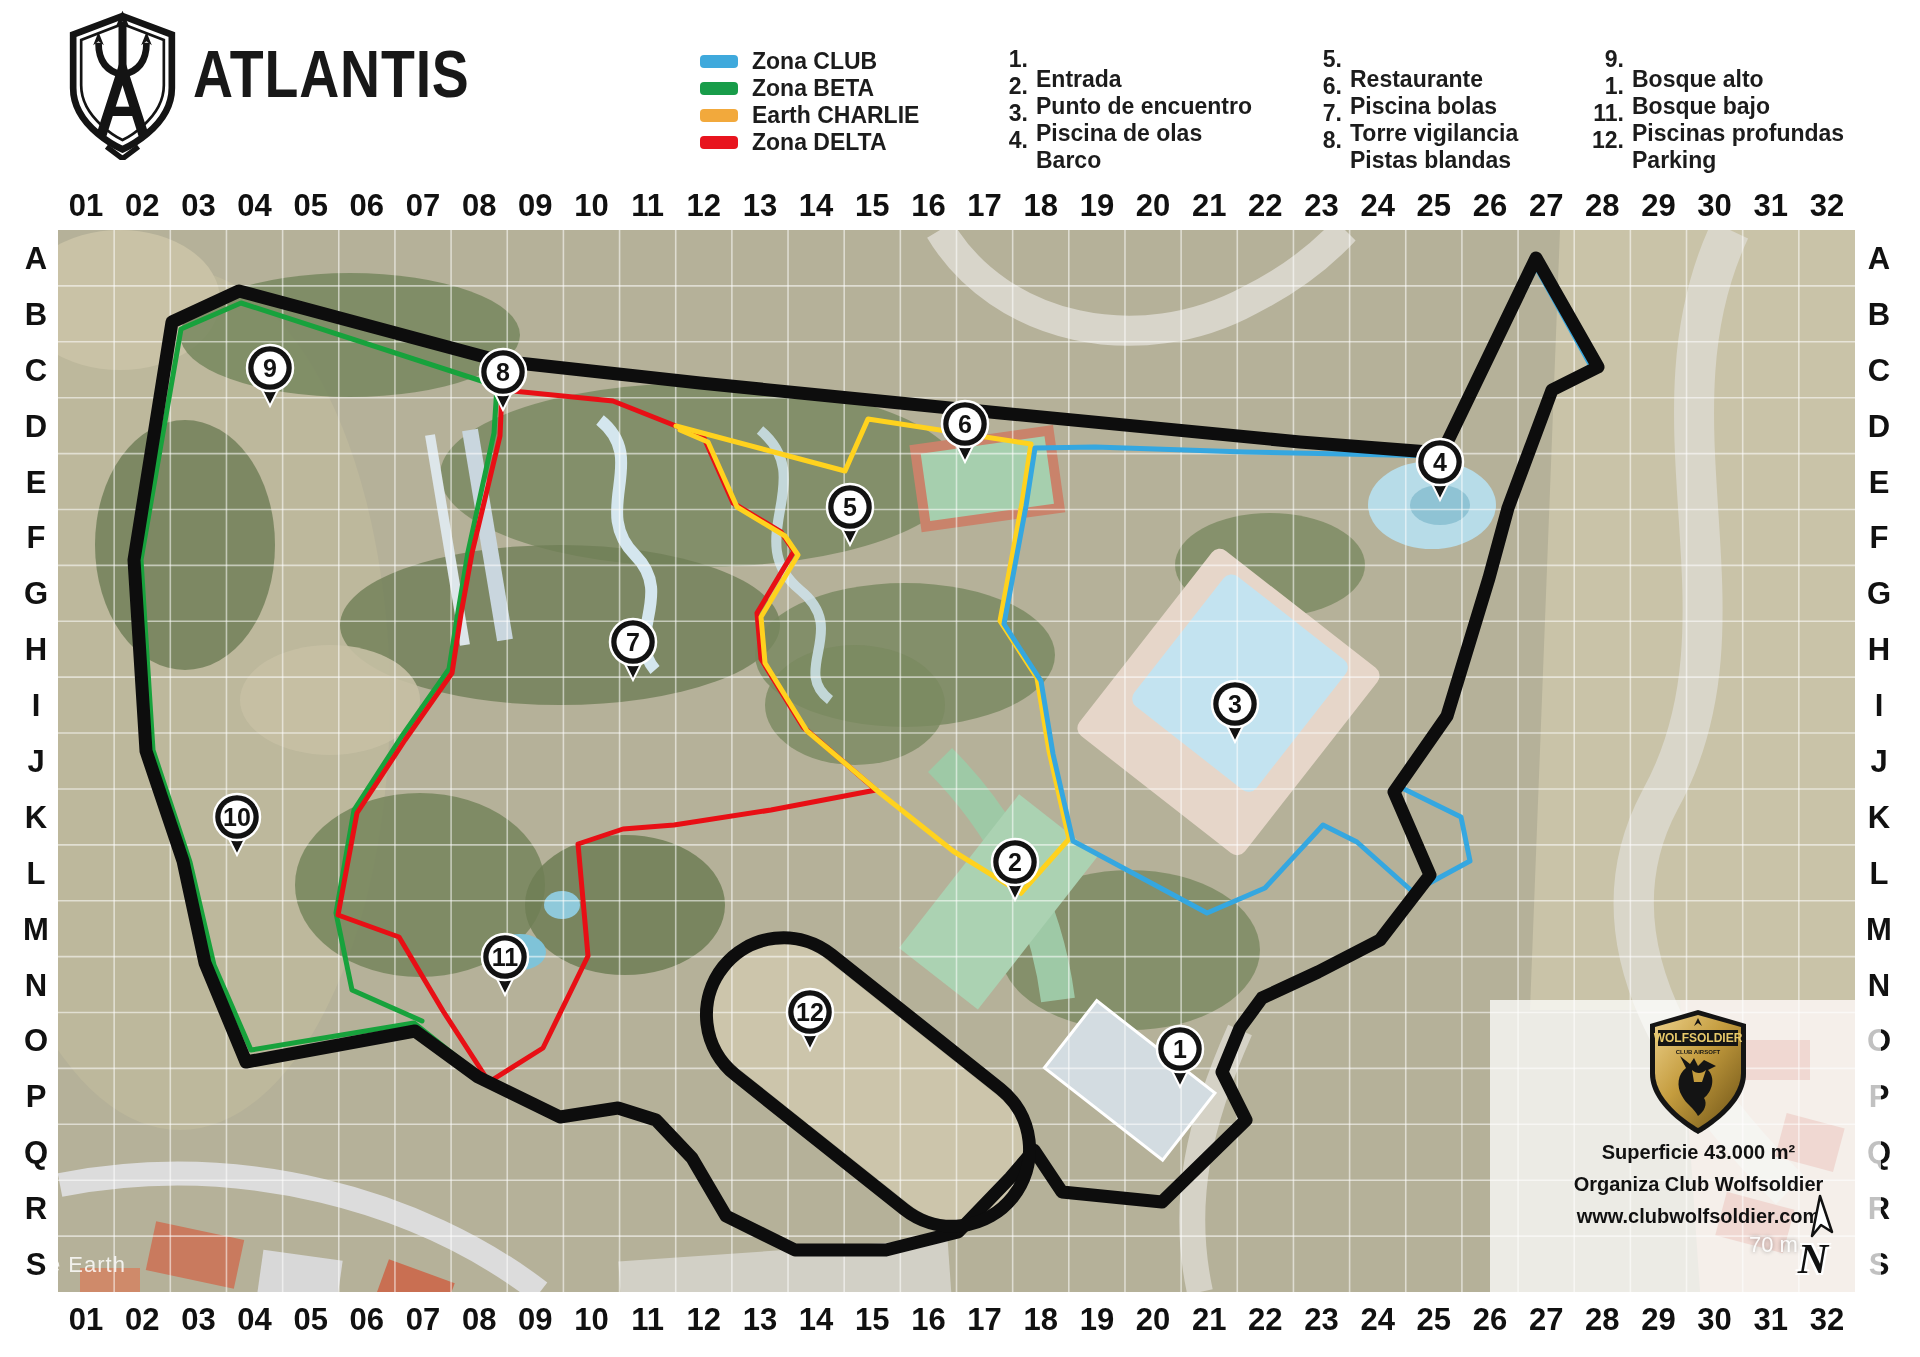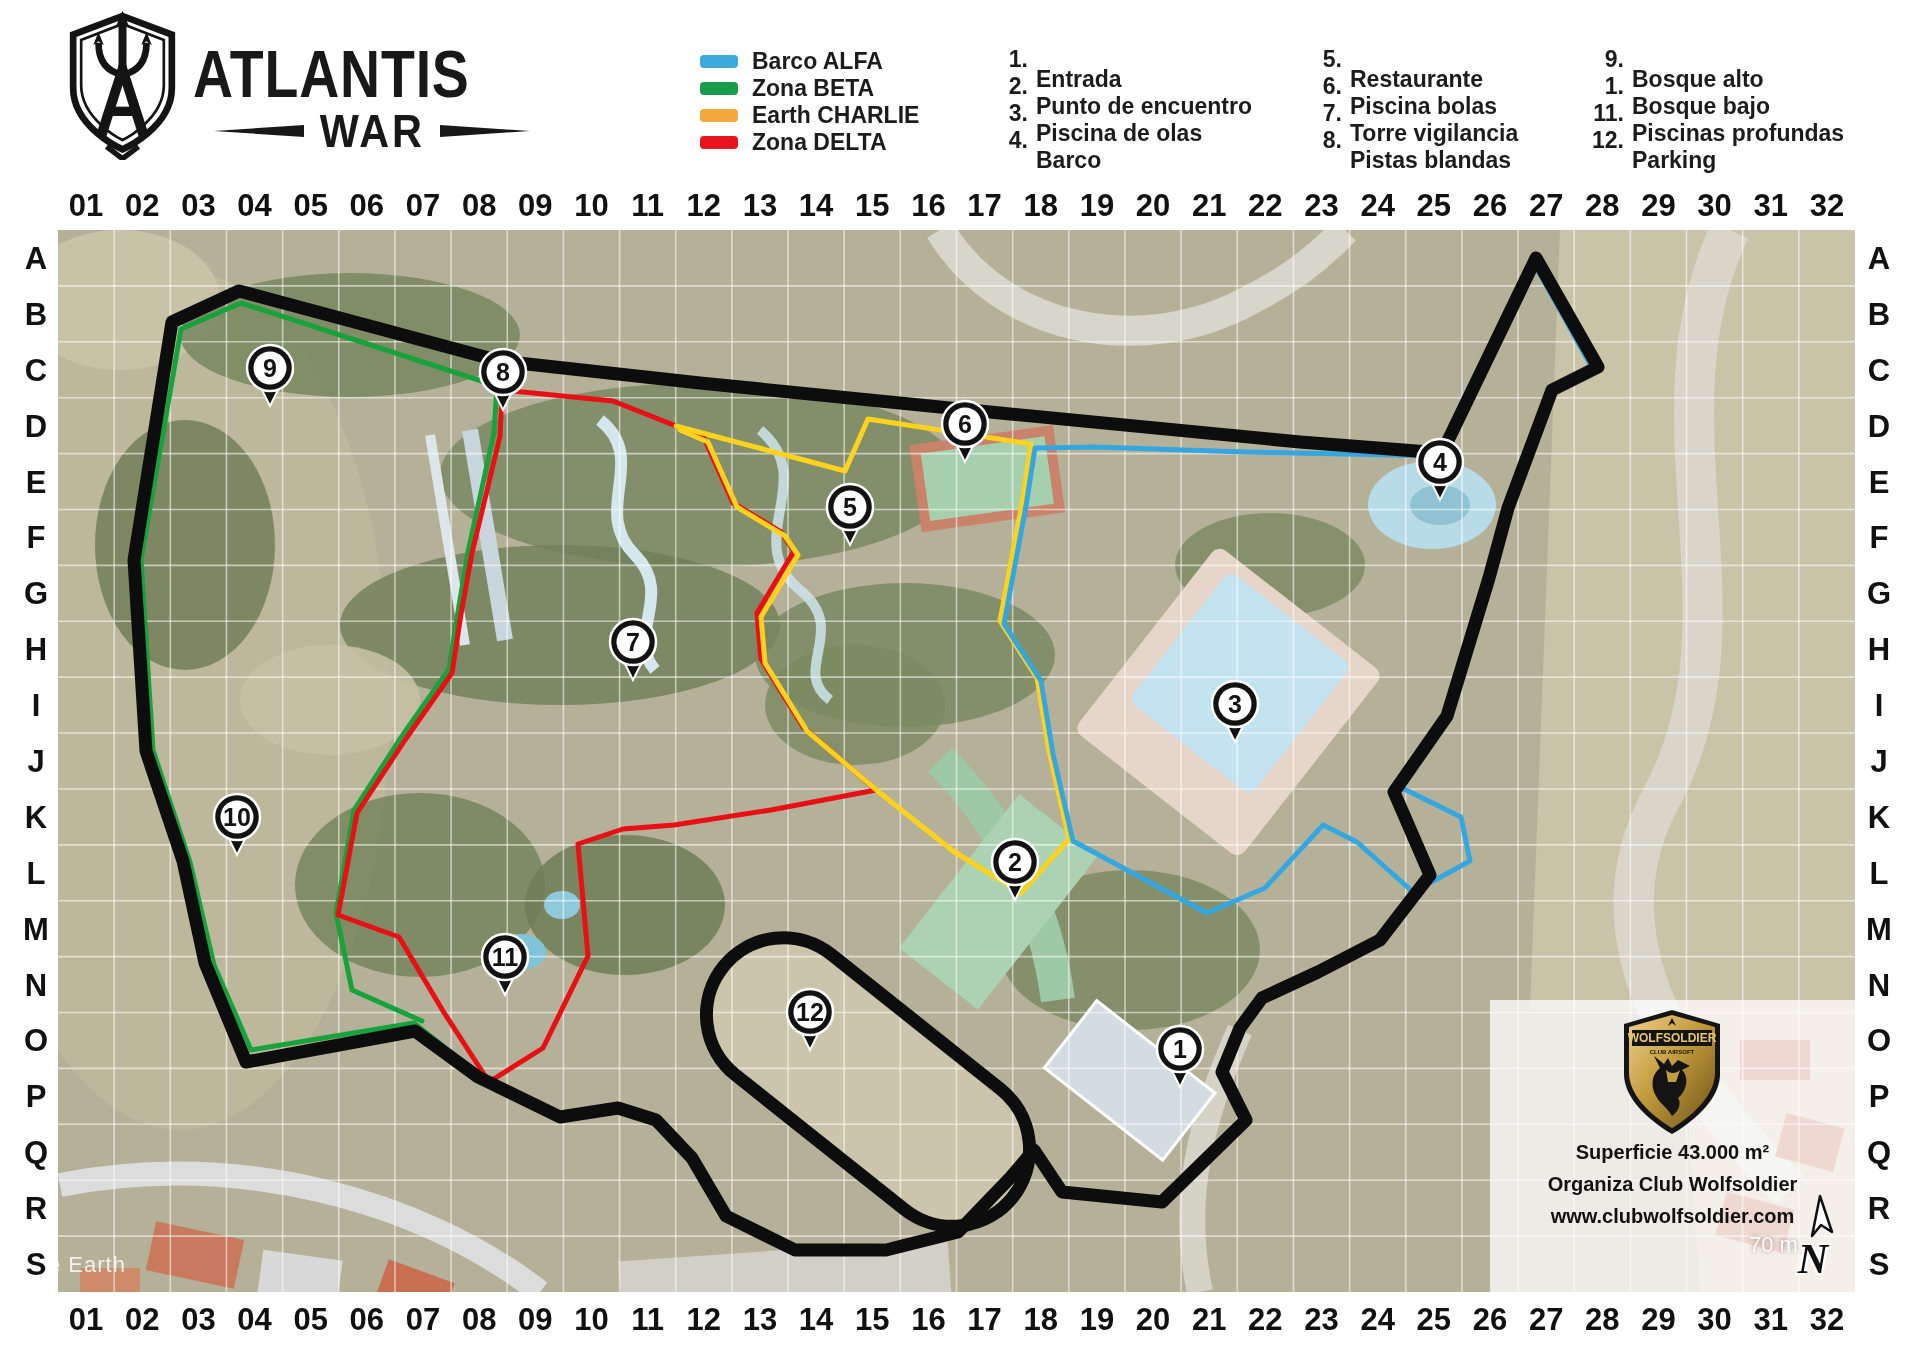--- a/index.html
+++ b/index.html
@@ -15,21 +15,21 @@
   #legend{left:700px;top:48px;}
   .legend-row{display:flex;align-items:center;height:27px;}
   .legend-swatch{width:38px;height:13px;border-radius:4px;margin-right:14px;flex:0 0 auto;}
   .legend-label{font-size:23px;font-weight:700;color:#1c1c1c;white-space:nowrap;}
   .poi-col{top:46px;}
   .poi-item{display:flex;height:27px;align-items:center;}
   .poi-num{width:42px;text-align:right;font-size:23px;font-weight:700;color:#1c1c1c;margin-right:8px;}
   .poi-label{font-size:23px;font-weight:700;color:#1c1c1c;white-space:nowrap;margin-top:40px;}
   
   #info-box{left:1490px;top:1000px;width:365px;height:292px;background:rgba(255,255,255,.74);
-    display:flex;flex-direction:column;align-items:center;}
+    display:flex;flex-direction:column;align-items:center;padding-left:26px;}
   #info-box .line{font-size:20px;font-weight:700;color:#111;line-height:32px;white-space:nowrap;}
   #badge{margin-top:8px;}
   
   #watermark{left:48px;top:1252px;font-size:22px;color:rgba(255,255,255,.82);font-weight:400;letter-spacing:1px;}
   #scale-label{left:1749px;top:1232px;font-size:22px;color:rgba(255,255,255,.92);text-shadow:0 0 4px rgba(0,0,0,.4);}
   #north{left:1778px;top:1192px;width:70px;text-align:center;}
   #north .n{font-family:"Liberation Serif",serif;font-size:42px;font-weight:700;font-style:italic;color:#111;
     text-shadow:-2px -2px 0 #fff,2px -2px 0 #fff,-2px 2px 0 #fff,2px 2px 0 #fff;line-height:34px;}
   svg text{font-family:"Liberation Sans",sans-serif;}
   .gridlab{font-size:31px;font-weight:700;fill:#111;}
@@ -382,34 +382,25 @@
     <path d="M50,2 L55,14 L50,10 L45,14 Z" fill="#141414"></path>
     <line x1="50" y1="10" x2="50" y2="52" stroke="#141414" stroke-width="6"></line>
     <path d="M32,18 L36,28 L32,25 L28,28 Z" fill="#141414"></path>
     <path d="M68,18 L72,28 L68,25 L64,28 Z" fill="#141414"></path>
     <path d="M32,26 C32,42 40,48 50,50 C60,48 68,42 68,26" fill="none" stroke="#141414" stroke-width="5"></path>
     <path d="M50,34 L30,96 L38,96 L50,58 L62,96 L70,96 Z" fill="#141414"></path>
     <rect x="38" y="74" width="24" height="7" fill="#141414"></rect>
     <path d="M38,104 L50,113 L62,104" fill="none" stroke="#141414" stroke-width="4"></path>
   </svg>
   <div id="brand-title" class="abs">ATLANTIS</div>
-  <div id="brand-sub" class="abs">
-    <svg width="90" height="14">
-        <polygon points="0,7 90,1 90,13" fill="#181818"></polygon>
-      </svg>
-    <span class="war">WAR</span>
-    <svg width="90" height="14">
-        <polygon points="90,7 0,1 0,13" fill="#181818"></polygon>
-      </svg>
-  </div>
 
   <div id="legend" class="abs">
       <div class="legend-row">
         <div class="legend-swatch" style="background: rgb(63, 169, 220);"></div>
-        <div class="legend-label">Barco ALFA</div>
+        <div class="legend-label">Zona CLUB</div>
       </div>
       <div class="legend-row">
         <div class="legend-swatch" style="background: rgb(24, 156, 73);"></div>
         <div class="legend-label">Zona BETA</div>
       </div>
       <div class="legend-row">
         <div class="legend-swatch" style="background: rgb(242, 169, 60);"></div>
         <div class="legend-label">Earth CHARLIE</div>
       </div>
       <div class="legend-row">

